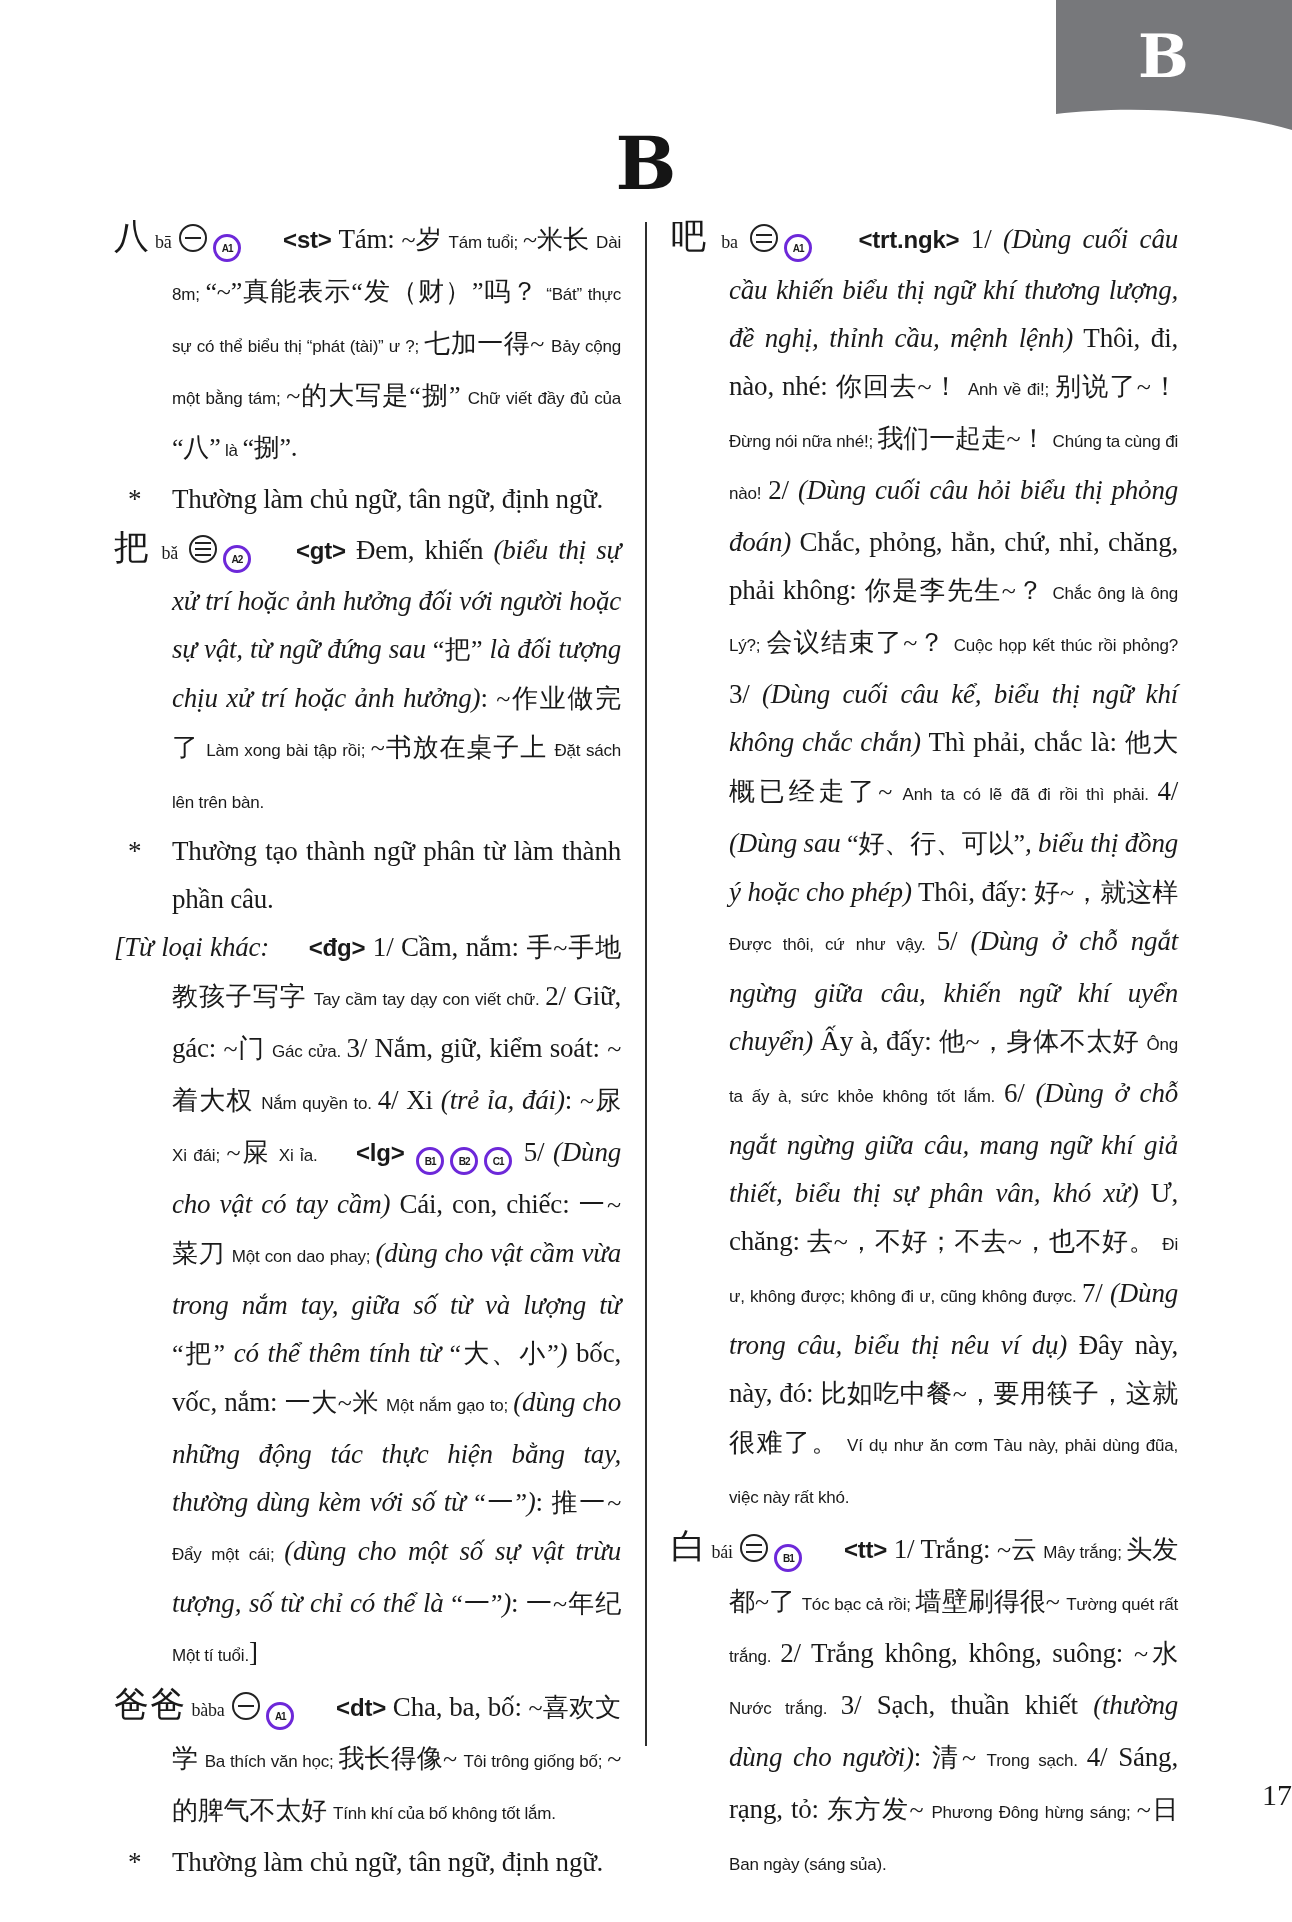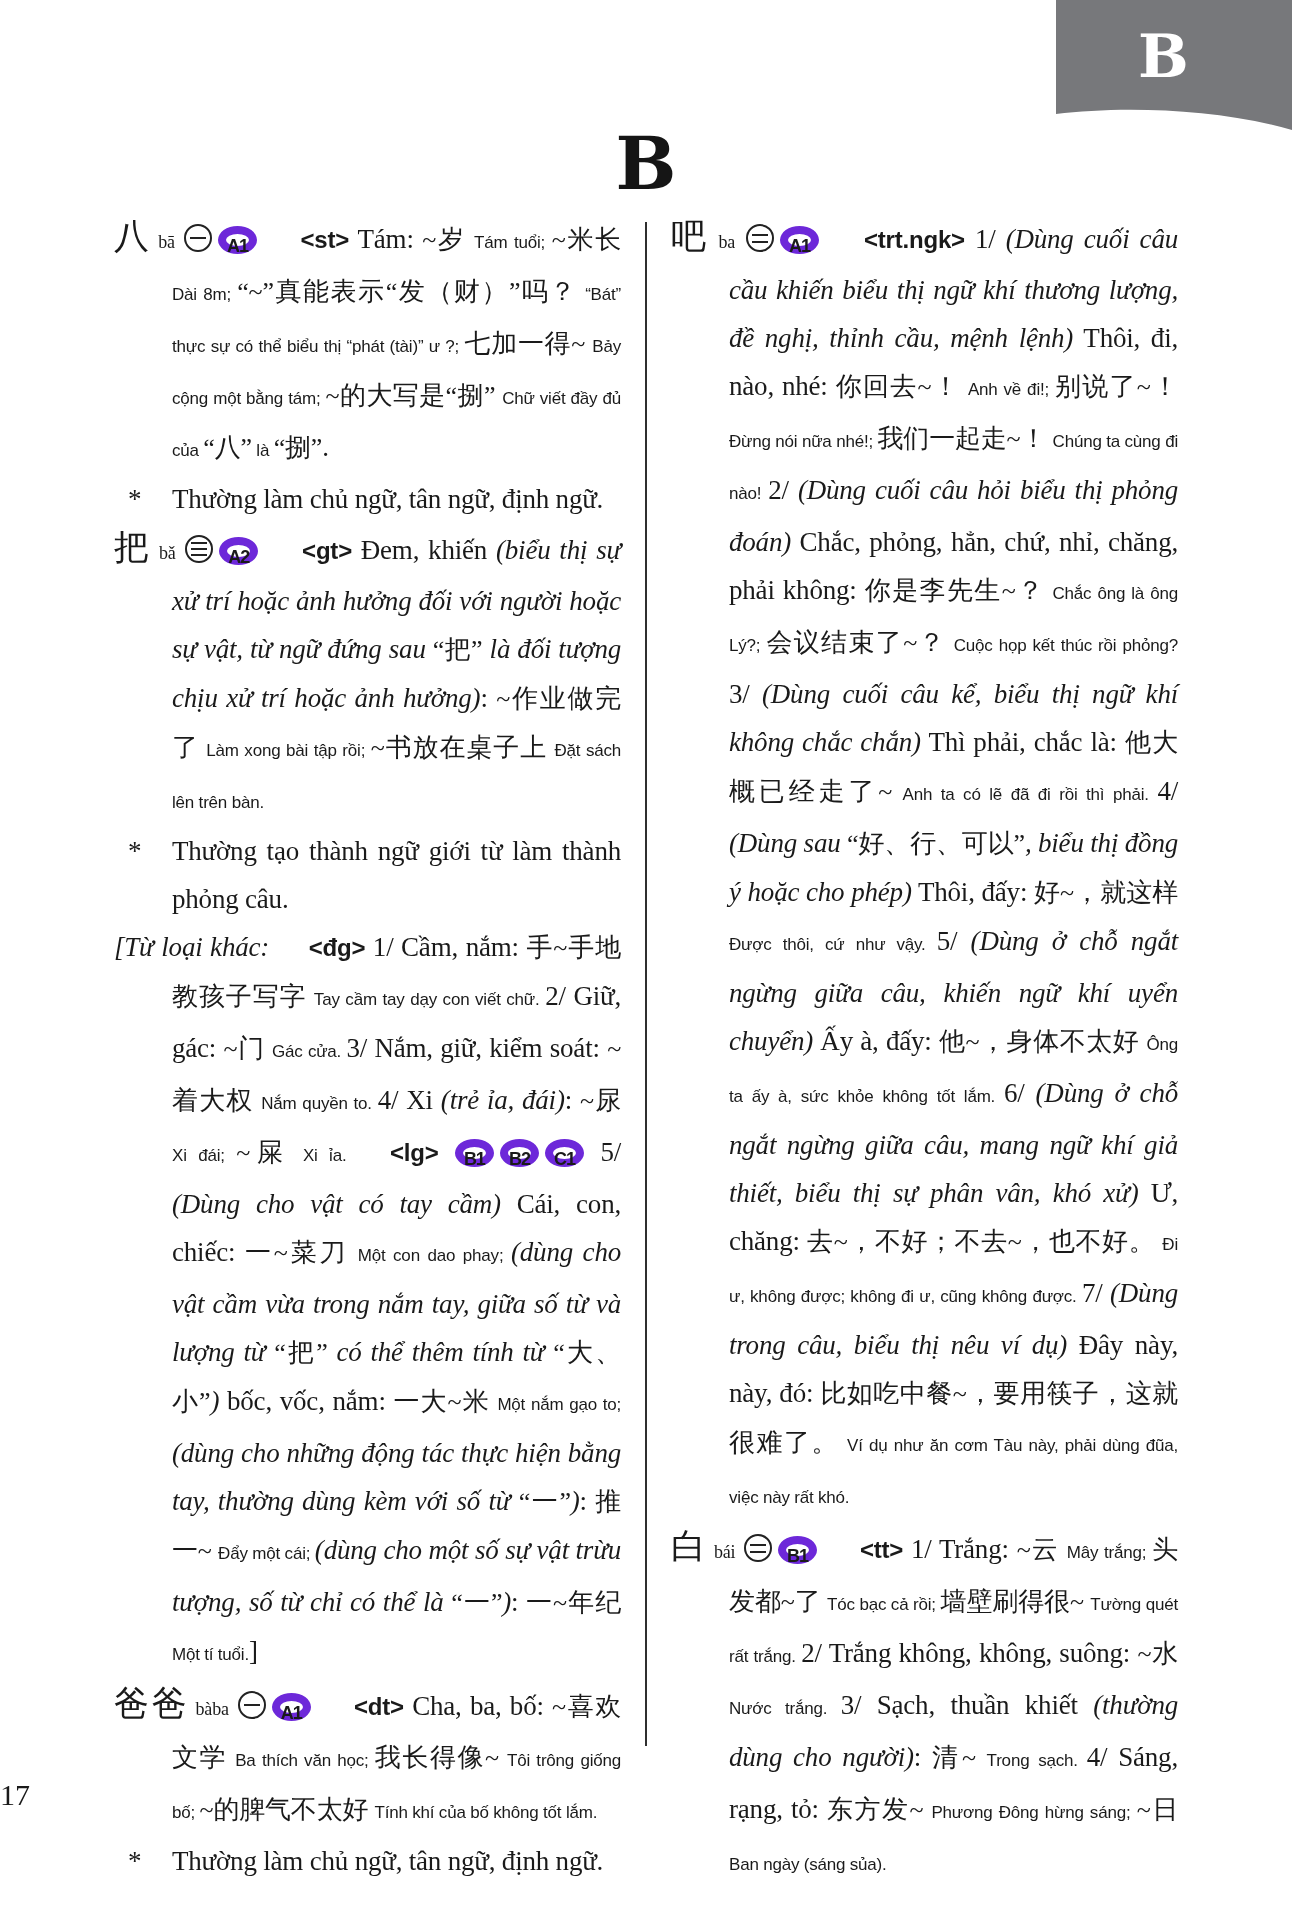--- a/index.html
+++ b/index.html
@@ -33,31 +33,31 @@
   
   .s-hw  { font-size:35px; font-family:"DejaVu Serif", serif; letter-spacing:1px; }
   .s-py  { font-size:18px; }
   .s-vi  { }
   .s-it  { font-style:italic; }
   .s-cn  { font-size:26px; }
   .s-ex  { font-family:"Liberation Sans", sans-serif; font-size:17px; }
   .s-tag { font-family:"Liberation Sans", sans-serif; font-weight:bold; font-size:24px;margin-left:32px; }
   .s-lvl {
     display:inline-block; box-sizing:border-box; min-width:28px; height:28px;
-    border:8px solid #6d28d9; border-radius:50%; vertical-align:-4px; margin:0 3px;
-    font-family:"Liberation Sans", sans-serif; font-weight:bold; font-size:18px;
+    border:3px solid #6d28d9; border-radius:50%; vertical-align:-4px; margin:0 3px;
+    font-family:"Liberation Sans", sans-serif; font-weight:bold; font-size:10px;
     line-height:24px; text-align:center; text-indent:0; letter-spacing:-1px; padding:0 1px;
   }
   .s-tone {
     position:relative; display:inline-block; box-sizing:border-box; width:28px; height:28px;
     border:2px solid #222; border-radius:50%; vertical-align:-4px; margin:0 3px; text-indent:0;
   }
   .s-tone b { position:absolute; left:4px; right:4px; height:2px; background:#222; }
   
-  .page-number { position:absolute; bottom:110px; left:0; width:100%; text-align:left; font-size:30px; }
+  .page-number { position:absolute; bottom:110px; left:0; width:100%; text-align:right; font-size:30px; }
 </style>
 </head>
 <body>
 
 <div class="page">
 
   <div class="section-title">B</div>
 
   <div class="corner-tab">
     <svg width="236" height="140" viewBox="0 0 236 140">
@@ -66,21 +66,21 @@
     <span class="tab-letter">B</span>
   </div>
 
   <div class="divider"></div>
 
   <div class="columns">
     <div class="col">
         <p class="block entry"><span class="s-hw">八</span><span class="s-py"> bā </span><span class="s-tone"><b style="top: 11px;"></b></span><span class="s-lvl">A1</span><span class="s-tag"> &lt;st&gt; </span><span class="s-vi">Tám: </span><span class="s-cn">~岁 </span><span class="s-ex">Tám tuổi; </span><span class="s-cn">~米长 </span><span class="s-ex">Dài 8m; </span><span class="s-cn">“~”真能表示“发（财）”吗？ </span><span class="s-ex">“Bát” thực sự có thể biểu thị “phát (tài)” ư ?; </span><span class="s-cn">七加一得~ </span><span class="s-ex">Bảy cộng một bằng tám; </span><span class="s-cn">~的大写是“捌” </span><span class="s-ex">Chữ viết đầy đủ của </span><span class="s-cn">“八”</span><span class="s-ex"> là </span><span class="s-cn">“捌”</span><span class="s-vi">.</span></p>
         <p class="block note"><span class="star">*</span><span class="s-vi">Thường làm chủ ngữ, tân ngữ, định ngữ.</span></p>
         <p class="block entry"><span class="s-hw">把</span><span class="s-py"> bǎ </span><span class="s-tone"><b style="top: 5px;"></b><b style="top: 11px;"></b><b style="top: 17px;"></b></span><span class="s-lvl">A2</span><span class="s-tag"> &lt;gt&gt; </span><span class="s-vi">Đem, khiến </span><span class="s-it">(biểu thị sự xử trí hoặc ảnh hưởng đối với người hoặc sự vật, từ ngữ đứng sau </span><span class="s-cn">“把”</span><span class="s-it"> là đối tượng chịu xử trí hoặc ảnh hưởng)</span><span class="s-vi">: </span><span class="s-cn">~作业做完了 </span><span class="s-ex">Làm xong bài tập rồi; </span><span class="s-cn">~书放在桌子上 </span><span class="s-ex">Đặt sách lên trên bàn.</span></p>
-        <p class="block note"><span class="star">*</span><span class="s-vi">Thường tạo thành ngữ giới từ làm thành phỏng câu.</span></p>
+        <p class="block note"><span class="star">*</span><span class="s-vi">Thường tạo thành ngữ phân từ làm thành phần câu.</span></p>
         <p class="block sub"><span class="s-it">[Từ loại khác: </span><span class="s-tag">&lt;đg&gt; </span><span class="s-vi">1/ Cầm, nắm: </span><span class="s-cn">手~手地教孩子写字 </span><span class="s-ex">Tay cầm tay dạy con viết chữ. </span><span class="s-vi">2/ Giữ, gác: </span><span class="s-cn">~门 </span><span class="s-ex">Gác cửa. </span><span class="s-vi">3/ Nắm, giữ, kiểm soát: </span><span class="s-cn">~着大权 </span><span class="s-ex">Nắm quyền to. </span><span class="s-vi">4/ Xi </span><span class="s-it">(trẻ ỉa, đái)</span><span class="s-vi">: </span><span class="s-cn">~尿 </span><span class="s-ex">Xi đái; </span><span class="s-cn">~屎 </span><span class="s-ex">Xi ỉa. </span><span class="s-tag">&lt;lg&gt; </span><span class="s-lvl">B1</span><span class="s-lvl">B2</span><span class="s-lvl">C1</span><span class="s-vi"> 5/ </span><span class="s-it">(Dùng cho vật có tay cầm)</span><span class="s-vi"> Cái, con, chiếc: </span><span class="s-cn">一~菜刀 </span><span class="s-ex">Một con dao phay; </span><span class="s-it">(dùng cho vật cầm vừa trong nắm tay, giữa số từ và lượng từ </span><span class="s-cn">“把”</span><span class="s-it"> có thể thêm tính từ </span><span class="s-cn">“大、小”</span><span class="s-it">) </span><span class="s-vi">bốc, vốc, nắm: </span><span class="s-cn">一大~米 </span><span class="s-ex">Một nắm gạo to; </span><span class="s-it">(dùng cho những động tác thực hiện bằng tay, thường dùng kèm với số từ </span><span class="s-cn">“一”</span><span class="s-it">)</span><span class="s-vi">: </span><span class="s-cn">推一~ </span><span class="s-ex">Đẩy một cái; </span><span class="s-it">(dùng cho một số sự vật trừu tượng, số từ chỉ có thể là </span><span class="s-cn">“一”</span><span class="s-it">)</span><span class="s-vi">: </span><span class="s-cn">一~年纪 </span><span class="s-ex">Một tí tuổi.</span><span class="s-vi">]</span></p>
         <p class="block entry"><span class="s-hw">爸爸</span><span class="s-py"> bàba </span><span class="s-tone"><b style="top: 11px;"></b></span><span class="s-lvl">A1</span><span class="s-tag"> &lt;dt&gt; </span><span class="s-vi">Cha, ba, bố: </span><span class="s-cn">~喜欢文学 </span><span class="s-ex">Ba thích văn học; </span><span class="s-cn">我长得像~ </span><span class="s-ex">Tôi trông giống bố; </span><span class="s-cn">~的脾气不太好 </span><span class="s-ex">Tính khí của bố không tốt lắm.</span></p>
         <p class="block note"><span class="star">*</span><span class="s-vi">Thường làm chủ ngữ, tân ngữ, định ngữ.</span></p>
       </div>
     <div class="col">
         <p class="block entry"><span class="s-hw">吧</span><span class="s-py"> ba </span><span class="s-tone"><b style="top: 8px;"></b><b style="top: 15px;"></b></span><span class="s-lvl">A1</span><span class="s-tag"> &lt;trt.ngk&gt; </span><span class="s-vi">1/ </span><span class="s-it">(Dùng cuối câu cầu khiến biểu thị ngữ khí thương lượng, đề nghị, thỉnh cầu, mệnh lệnh)</span><span class="s-vi"> Thôi, đi, nào, nhé: </span><span class="s-cn">你回去~！ </span><span class="s-ex">Anh về đi!; </span><span class="s-cn">别说了~！ </span><span class="s-ex">Đừng nói nữa nhé!; </span><span class="s-cn">我们一起走~！ </span><span class="s-ex">Chúng ta cùng đi nào! </span><span class="s-vi">2/ </span><span class="s-it">(Dùng cuối câu hỏi biểu thị phỏng đoán)</span><span class="s-vi"> Chắc, phỏng, hẳn, chứ, nhỉ, chăng, phải không: </span><span class="s-cn">你是李先生~？ </span><span class="s-ex">Chắc ông là ông Lý?; </span><span class="s-cn">会议结束了~？ </span><span class="s-ex">Cuộc họp kết thúc rồi phỏng? </span><span class="s-vi">3/ </span><span class="s-it">(Dùng cuối câu kể, biểu thị ngữ khí không chắc chắn)</span><span class="s-vi"> Thì phải, chắc là: </span><span class="s-cn">他大概已经走了~ </span><span class="s-ex">Anh ta có lẽ đã đi rồi thì phải. </span><span class="s-vi">4/ </span><span class="s-it">(Dùng sau </span><span class="s-cn">“好、行、可以”</span><span class="s-it">, biểu thị đồng ý hoặc cho phép)</span><span class="s-vi"> Thôi, đấy: </span><span class="s-cn">好~，就这样 </span><span class="s-ex">Được thôi, cứ như vậy. </span><span class="s-vi">5/ </span><span class="s-it">(Dùng ở chỗ ngắt ngừng giữa câu, khiến ngữ khí uyển chuyển)</span><span class="s-vi"> Ấy à, đấy: </span><span class="s-cn">他~，身体不太好 </span><span class="s-ex">Ông ta ấy à, sức khỏe không tốt lắm. </span><span class="s-vi">6/ </span><span class="s-it">(Dùng ở chỗ ngắt ngừng giữa câu, mang ngữ khí giả thiết, biểu thị sự phân vân, khó xử)</span><span class="s-vi"> Ư, chăng: </span><span class="s-cn">去~，不好；不去~，也不好。 </span><span class="s-ex">Đi ư, không được; không đi ư, cũng không được. </span><span class="s-vi">7/ </span><span class="s-it">(Dùng trong câu, biểu thị nêu ví dụ)</span><span class="s-vi"> Đây này, này, đó: </span><span class="s-cn">比如吃中餐~，要用筷子，这就很难了。 </span><span class="s-ex">Ví dụ như ăn cơm Tàu này, phải dùng đũa, việc này rất khó.</span></p>
         <p class="block entry"><span class="s-hw">白</span><span class="s-py"> bái </span><span class="s-tone"><b style="top: 8px;"></b><b style="top: 15px;"></b></span><span class="s-lvl">B1</span><span class="s-tag"> &lt;tt&gt; </span><span class="s-vi">1/ Trắng: </span><span class="s-cn">~云 </span><span class="s-ex">Mây trắng; </span><span class="s-cn">头发都~了 </span><span class="s-ex">Tóc bạc cả rồi; </span><span class="s-cn">墙壁刷得很~ </span><span class="s-ex">Tường quét rất trắng. </span><span class="s-vi">2/ Trắng không, không, suông: </span><span class="s-cn">~水 </span><span class="s-ex">Nước trắng. </span><span class="s-vi">3/ Sạch, thuần khiết </span><span class="s-it">(thường dùng cho người)</span><span class="s-vi">: </span><span class="s-cn">清~ </span><span class="s-ex">Trong sạch. </span><span class="s-vi">4/ Sáng, rạng, tỏ: </span><span class="s-cn">东方发~ </span><span class="s-ex">Phương Đông hừng sáng; </span><span class="s-cn">~日 </span><span class="s-ex">Ban ngày (sáng sủa). </span></p>
       </div>
   </div>
 

